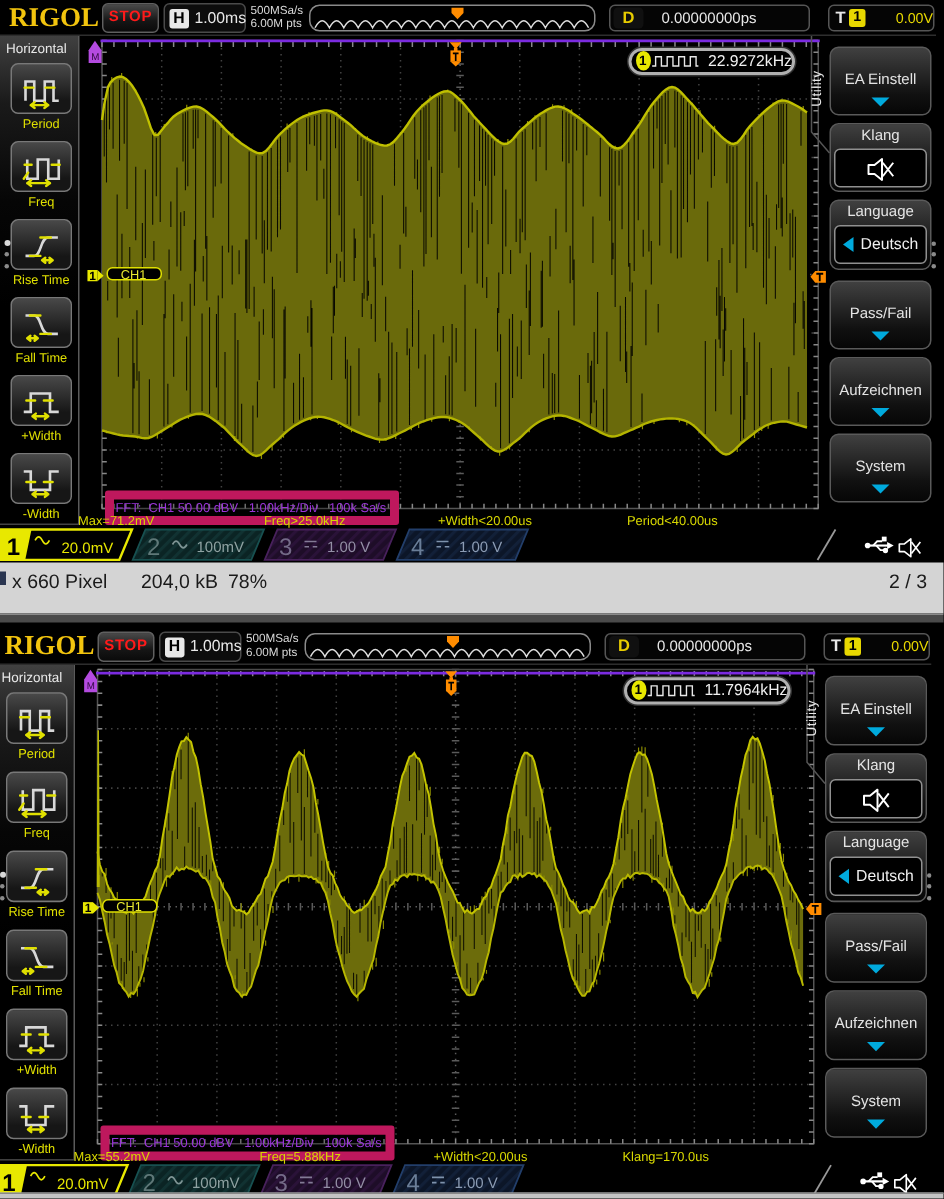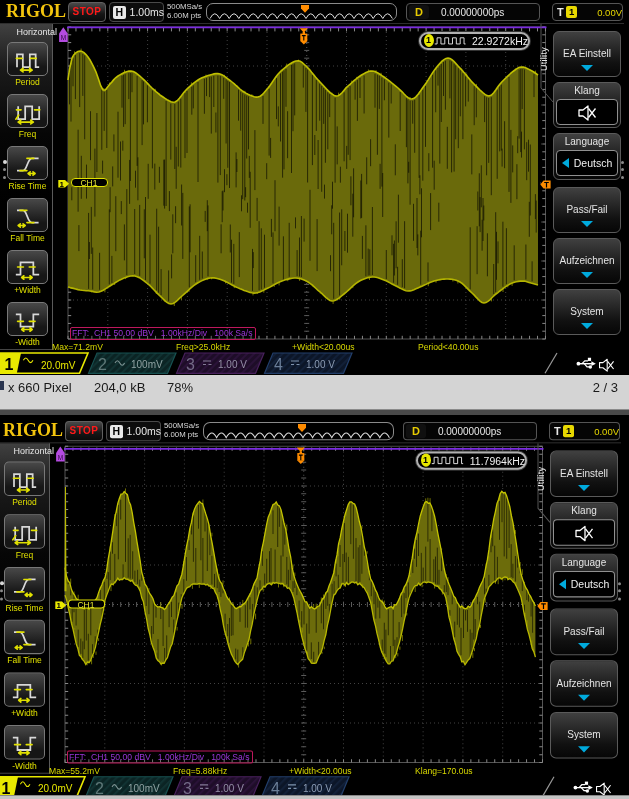--- a/index.html
+++ b/index.html
@@ -15,46 +15,46 @@
 .wavebox{left:206px;top:3px;width:191px;height:18px;border-radius:7px;border:1.5px solid #8a8a8a;background:#000;overflow:hidden;padding-top:1px}
 .dbox{left:406px;top:3px;width:134px;height:18px;border-radius:4px;border:1px solid #555;background:#050505;display:flex;align-items:center}
 .dchip{color:#e8cc00;font-weight:bold;font-size:11px;background:#101010;border-radius:3px;padding:0 6px;margin-left:2px;line-height:14px}
 .dval{color:#e8e8e8;font-size:10px;margin-left:12px}
 .tbox{left:552px;top:3px;width:71px;height:18px;border-radius:4px;border:1px solid #555;background:#050505;display:flex;align-items:center}
 .tT{color:#e8e8e8;font-weight:bold;font-size:11px;margin-left:4px}
 .tchip{background:#e8d800;color:#000;font-weight:bold;font-size:9.5px;border-radius:2px;padding:0 3px;line-height:12px}
 .tval{color:#e8d800;font-size:9.5px;margin-left:20px}
 .topline{left:0;top:23px;width:624px;height:1px;background:#2e2e2e}
 .lpanel{left:0;top:24px;width:53px;height:326px;background:linear-gradient(#404040,#1a1a1a 45px,#060606 110px,#000 180px);border-right:1px solid #5a5a5a;border-bottom:1px solid #444}
-.ltitle{left:4px;top:27px;width:53px;text-align:right;color:#e8e8e8;font-size:9px}
+.ltitle{left:4px;top:27px;width:53px;text-align:left;color:#e8e8e8;font-size:9px}
 .lbtn{position:absolute;left:7px;width:41px;height:34px;border-radius:5px;border:1px solid #787878;background:linear-gradient(#484848,#161616 75%);display:flex;align-items:center;justify-content:center}
 .llab{left:0;width:55px;text-align:center;color:#e0e000;font-size:8.5px}
 .ldots{left:3px;top:155px}
 .ldots i,.rdots i{display:block;width:3px;height:3px;border-radius:50%;background:#8a8a8a;margin:4.5px 0}
 .ldots i:first-child{width:4px;height:4px;background:#d8d8d8}
 .ch1lab{left:70.5px;top:177.8px;width:37px;height:9.5px;border:1.8px solid #e0e000;border-radius:4px;background:#000;color:#e8e830;font-size:8.5px;text-align:center;line-height:8.5px}
 .counter{left:419px;top:31.5px;width:111px;height:18.5px;border-radius:9px;border:2px solid #b0b0b0;box-shadow:0 0 0 1px #333;background:#000;display:flex;align-items:center}
 .cnum{width:13px;height:13px;border-radius:50%;background:#e8e800;color:#000;font-weight:bold;font-size:9px;text-align:center;line-height:13px;margin-left:2.5px}
 .cfreq{color:#f0f0f0;font-size:10.5px;margin-left:3px;letter-spacing:0px}
-.fftlab{left:70px;top:326.5px;color:#9a35d8;font-size:8.6px;border:1px solid #be185d;border-radius:2px;padding:0 2px 1px 1px;background:rgba(0,0,0,0.2);line-height:10.5px}
+.fftlab{left:70px;top:326.5px;color:#9a35d8;font-size:8.6px;border:6px solid #be185d;border-radius:2px;padding:0 2px 1px 1px;background:rgba(0,0,0,0.2);line-height:10.5px}
 .meas{top:341.5px;color:#d8d800;font-size:8.6px}
 .utab{left:540px;top:24px}
 .util{left:539px;top:47px;writing-mode:vertical-rl;transform:rotate(180deg);color:#e8e8e8;font-size:9px;letter-spacing:0.3px}
 .rbtn{left:553px;width:68px;border-radius:6px;border:1px solid #5a5a5a;background:linear-gradient(#404040,#111 70%,#060606);text-align:center}
 .rtxt{color:#e4e4e4;font-size:10px}
 .tri{width:0;height:0;border-left:6px solid transparent;border-right:6px solid transparent;border-top:6px solid #00aadd;margin:6px auto 0}
 .ibox{margin:3px auto 0;width:62px;height:26px;border:1.5px solid #909090;border-radius:4px;background:#000;display:flex;align-items:center;justify-content:center}
 .ltri{width:0;height:0;border-top:5px solid transparent;border-bottom:5px solid transparent;border-right:7px solid #00aadd;margin-right:5px}
 .dtxt{color:#f0f0f0;font-size:10.5px}
 .rdots{left:620.5px;top:156px}
 .graybar{position:absolute;left:0;top:375px;width:629px;height:34px;background:#d4d4d4}
 .grayline{position:absolute;left:0;top:409px;width:629px;height:1px;background:#8a8a8a}
 .graytxt{position:absolute;left:8px;top:380px;color:#1a1a1a;font-size:13px}
 .gt2{position:absolute;left:94px;top:380px;color:#1a1a1a;font-size:13px}
-.gt3{position:absolute;left:167px;top:380px;color:#1a1a1a;font-size:13px}
+.gt3{position:absolute;left:152px;top:380px;color:#1a1a1a;font-size:13px}
 .graynum{position:absolute;right:11px;top:380px;color:#1a1a1a;font-size:13px}
 .darkstrip{position:absolute;left:0;top:410px;width:629px;height:5px;background:#4a4a4a}
 .bluefrag{position:absolute;left:0;top:381px;width:4px;height:9px;background:#2a3550}
 .botgray{position:absolute;left:0;top:795px;width:629px;height:4px;background:#c4c4c4;border-top:1px solid #888}
 </style></head>
 <body>
 
 <div class="scope" id="scope1">
 
  <div class="abs logo">RIGOL</div>

